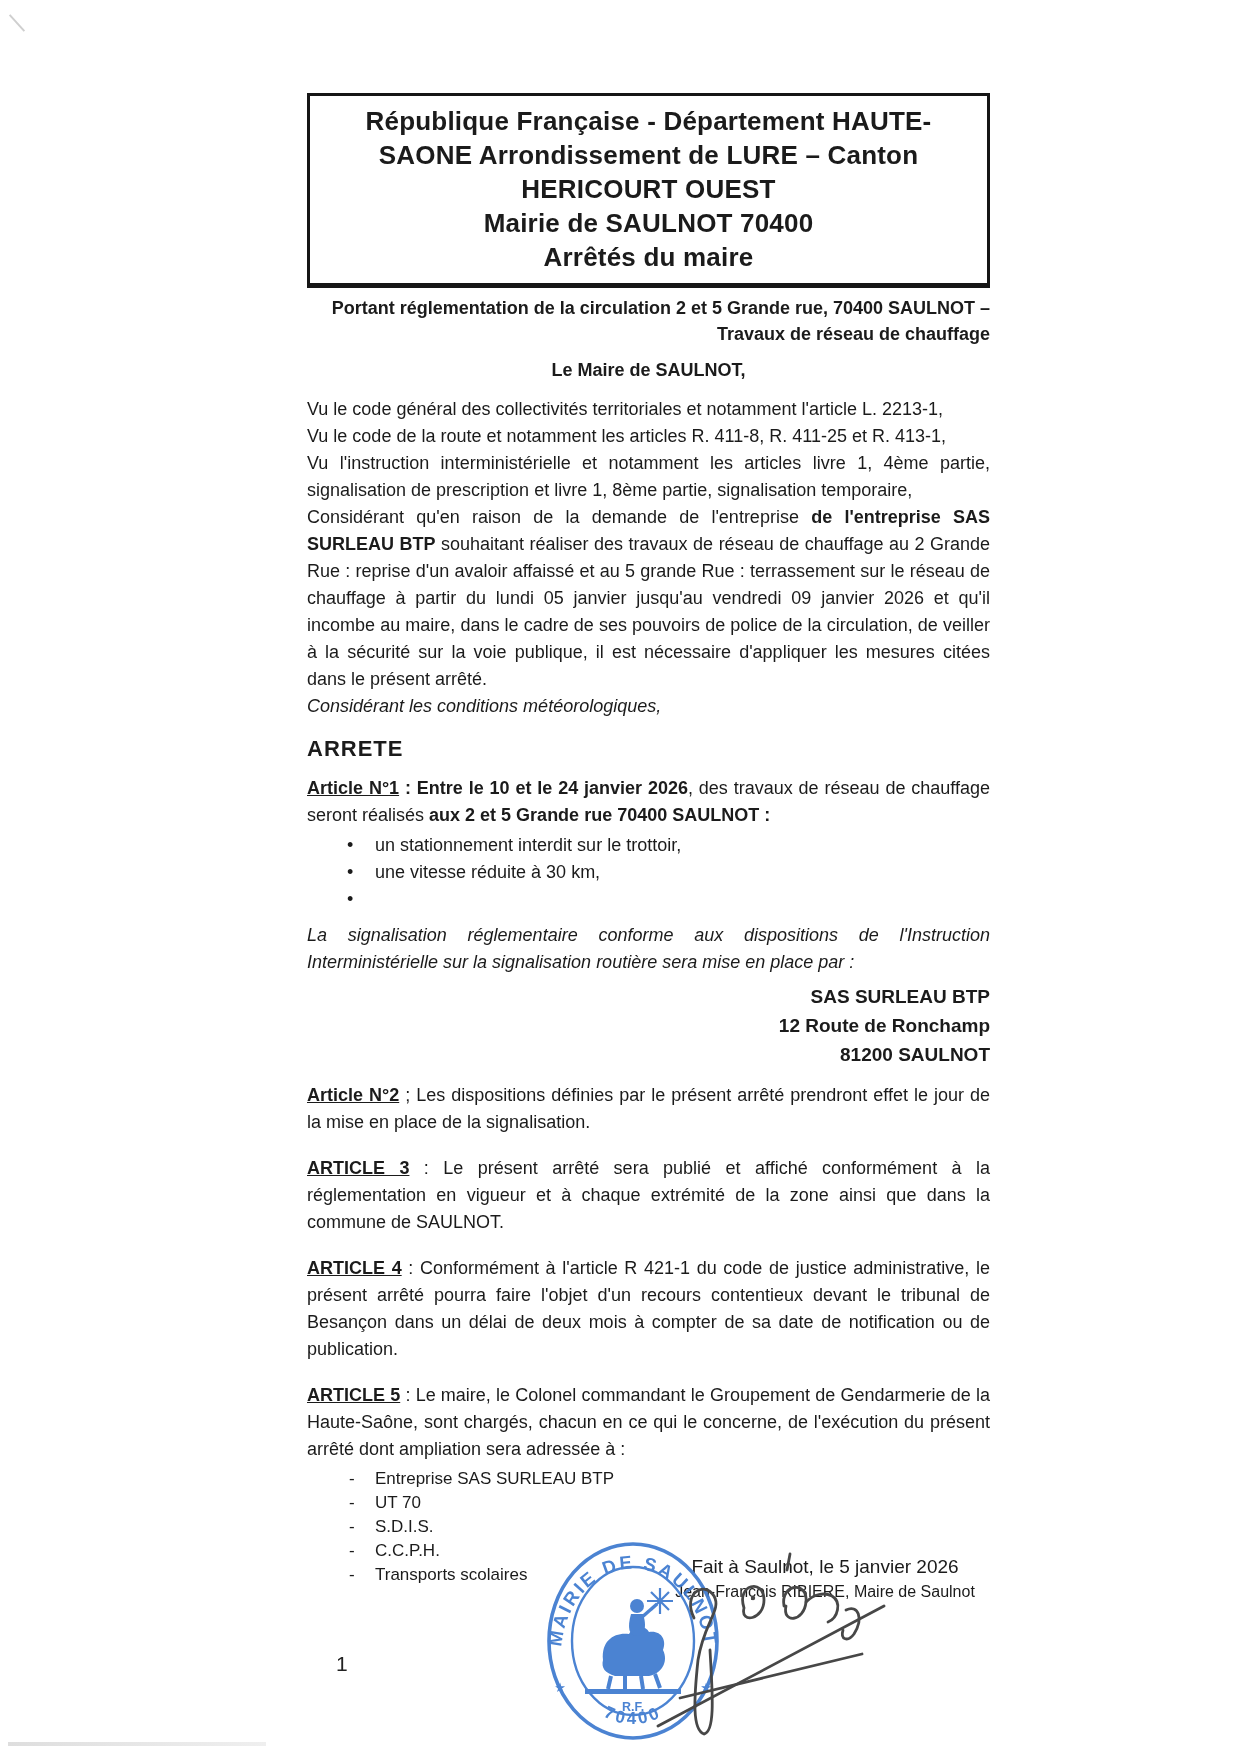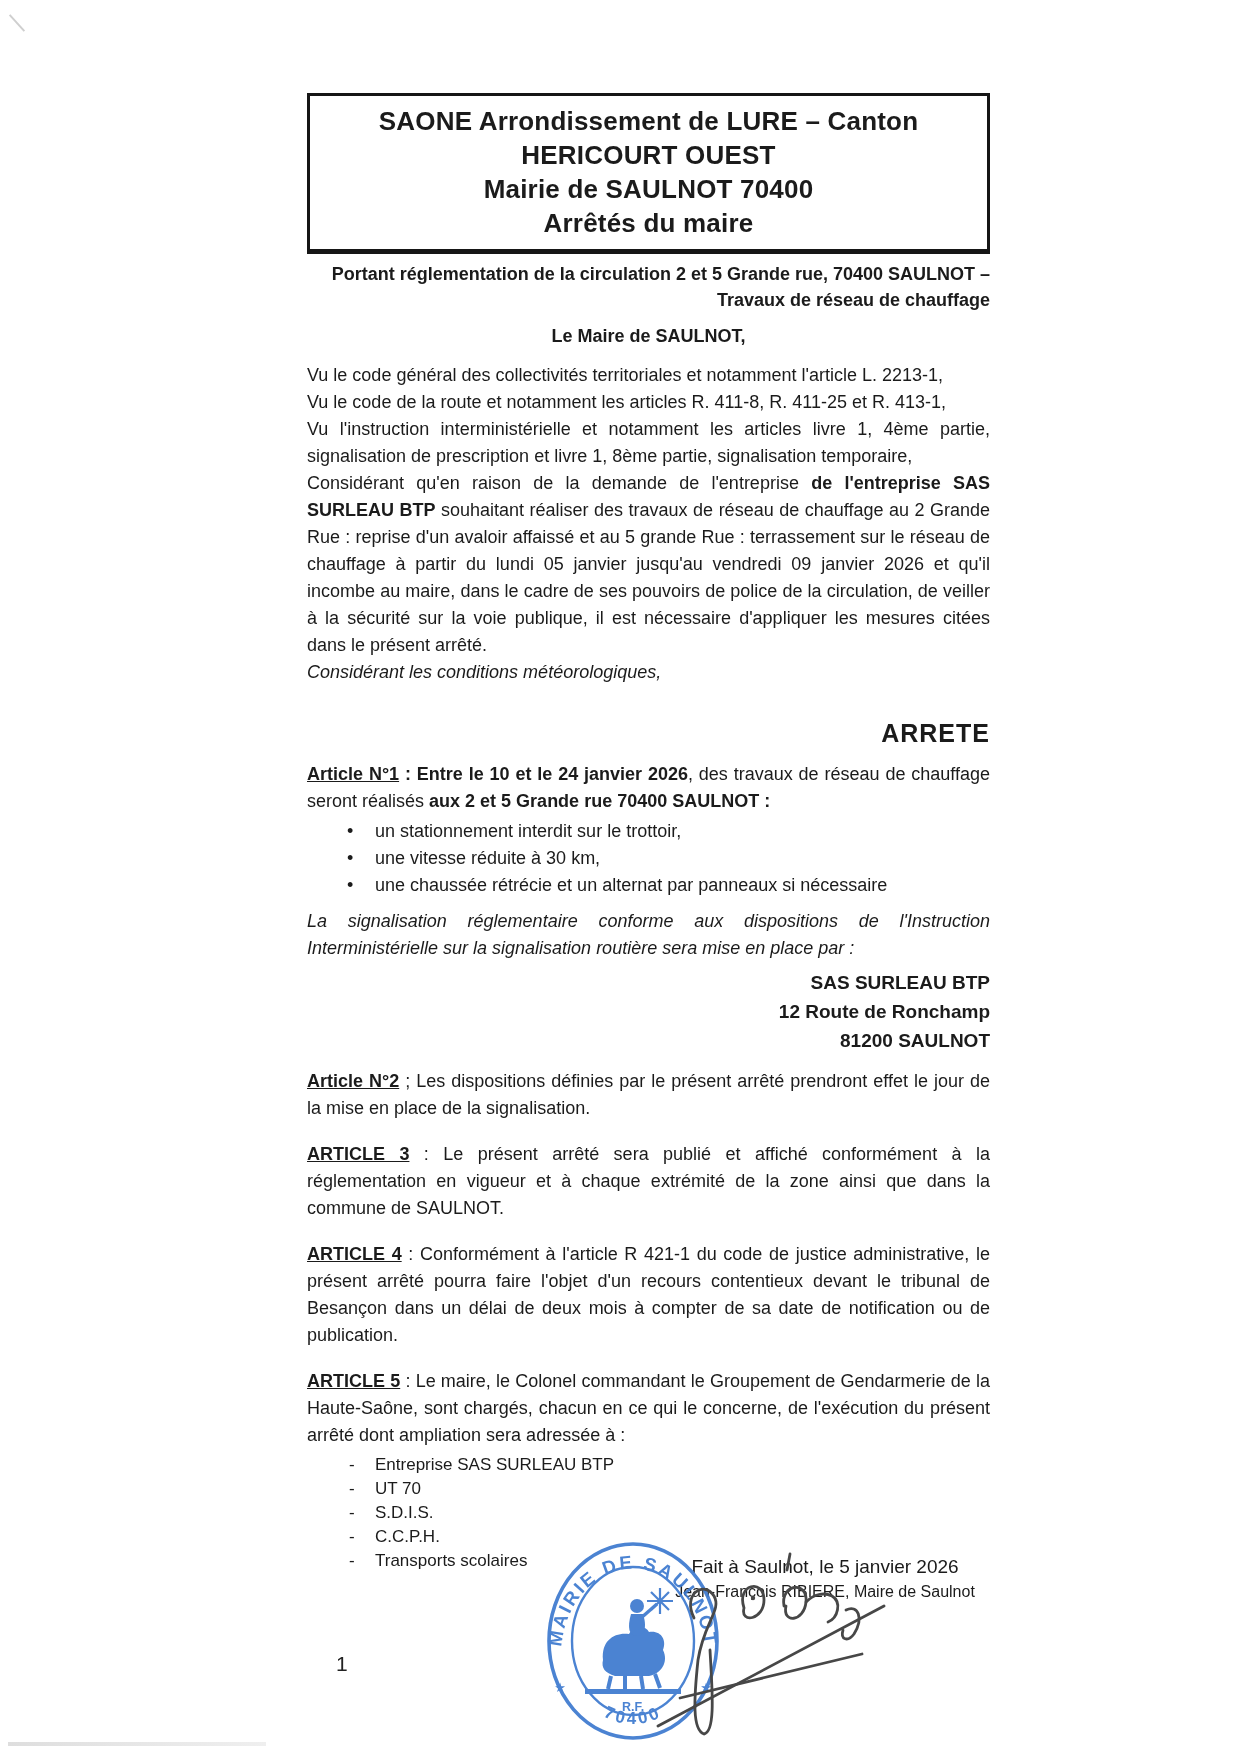--- a/index.html
+++ b/index.html
@@ -12,21 +12,21 @@
   .header-box {
     margin-top:93px; border:3px solid #161616; border-bottom-width:5px;
     padding:8px 4px 9px; text-align:center; font-weight:bold;
     font-size:26px; line-height:34px; letter-spacing:0.2px;
   }
   .subtitle { margin-top:7px; text-align:right; font-weight:bold; font-size:18px; line-height:26px; }
   .salutation { margin-top:13px; text-align:center; font-weight:bold; font-size:18px; }
   .para { font-size:18px; line-height:27px; text-align:justify; }
   .vu-block { margin-top:15px; }
   .mt4 { margin-top:4px; }
-  .arrete-heading { margin-top:33px; text-align:right; font-weight:bold; font-size:25px; letter-spacing:1px; }
+  .arrete-heading { margin-top:16px; text-align:left; font-weight:bold; font-size:22px; letter-spacing:1px; }
   .article { margin-top:13px; }
   .article3plus { margin-top:19px; }
   .bullet-list { margin-top:3px; }
   .bullet-item { display:flex; font-size:18px; line-height:27px; }
   .bullet-marker { width:28px; margin-left:40px; flex:0 0 auto; }
   .company-block { margin-top:6px; text-align:right; font-weight:bold; font-size:19px; line-height:29px; }
   .dash-list { margin-top:4px; }
   .dash-item { display:flex; font-size:17px; line-height:24px; }
   .dash-marker { width:26px; margin-left:42px; flex:0 0 auto; }
   .closing-block { position:absolute; left:655px; top:1556px; width:340px; text-align:center; }
@@ -44,20 +44,21 @@
 </head>
 <body>
 
 <div class="page">
 
   <div class="artifact-top"></div>
 
   <div class="content">
 
     <div class="header-box">
+      <div>République Française - Département HAUTE-</div>
       <div>SAONE Arrondissement de LURE – Canton</div>
       <div>HERICOURT OUEST</div>
       <div>Mairie de SAULNOT 70400</div>
       <div>Arrêtés du maire</div>
     </div>
 
     <div class="subtitle">
       <div>Portant réglementation de la circulation 2 et 5 Grande rue, 70400 SAULNOT –</div>
       <div>Travaux de réseau de chauffage</div>
     </div>
@@ -80,21 +81,20 @@
       <div class="bullet-item">
         <span class="bullet-marker">•</span>
         <span>un stationnement interdit sur le trottoir,</span>
       </div>
       <div class="bullet-item">
         <span class="bullet-marker">•</span>
         <span>une vitesse réduite à 30 km,</span>
       </div>
       <div class="bullet-item">
         <span class="bullet-marker">•</span>
-        <span>une chaussée rétrécie et un alternat par panneaux si nécessaire</span>
       </div>
     </div>
 
     <p class="para" style="margin:9px 0 0;font-style:italic;">La signalisation réglementaire conforme aux dispositions de l'Instruction Interministérielle sur la signalisation routière sera mise en place par :</p>
 
     <div class="company-block">
       <div>SAS SURLEAU BTP</div>
       <div>12 Route de Ronchamp</div>
       <div>81200 SAULNOT</div>
     </div>

